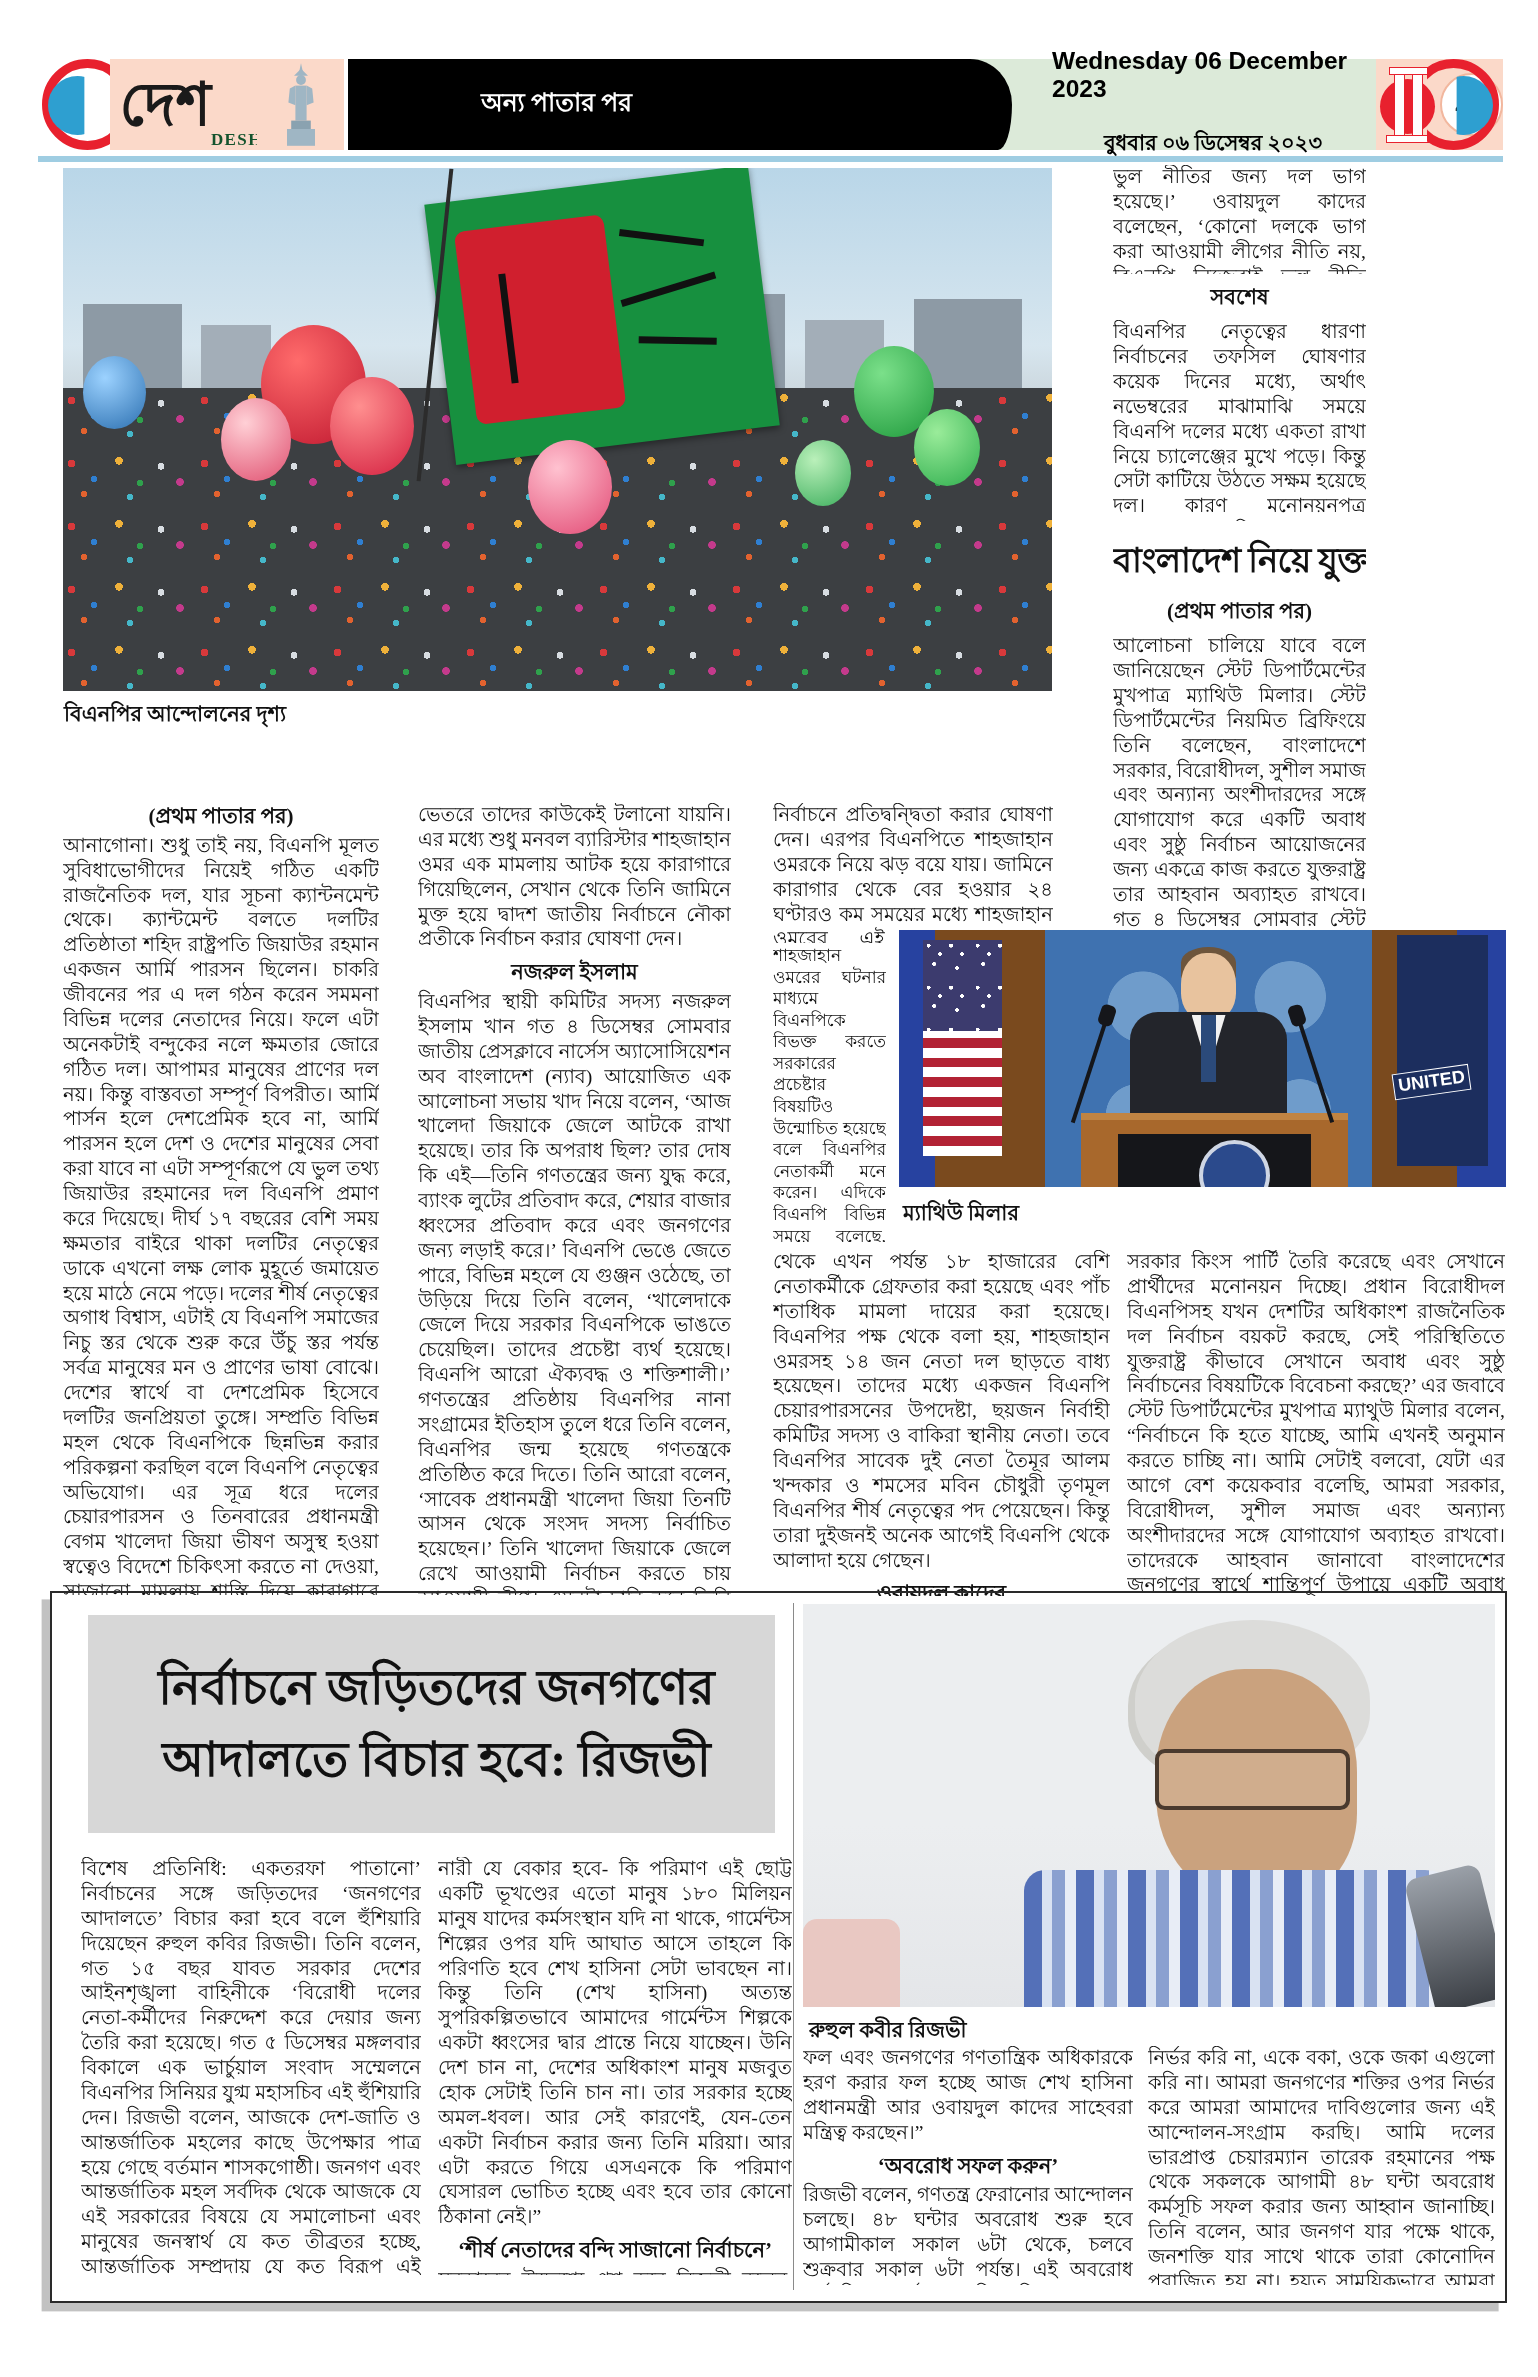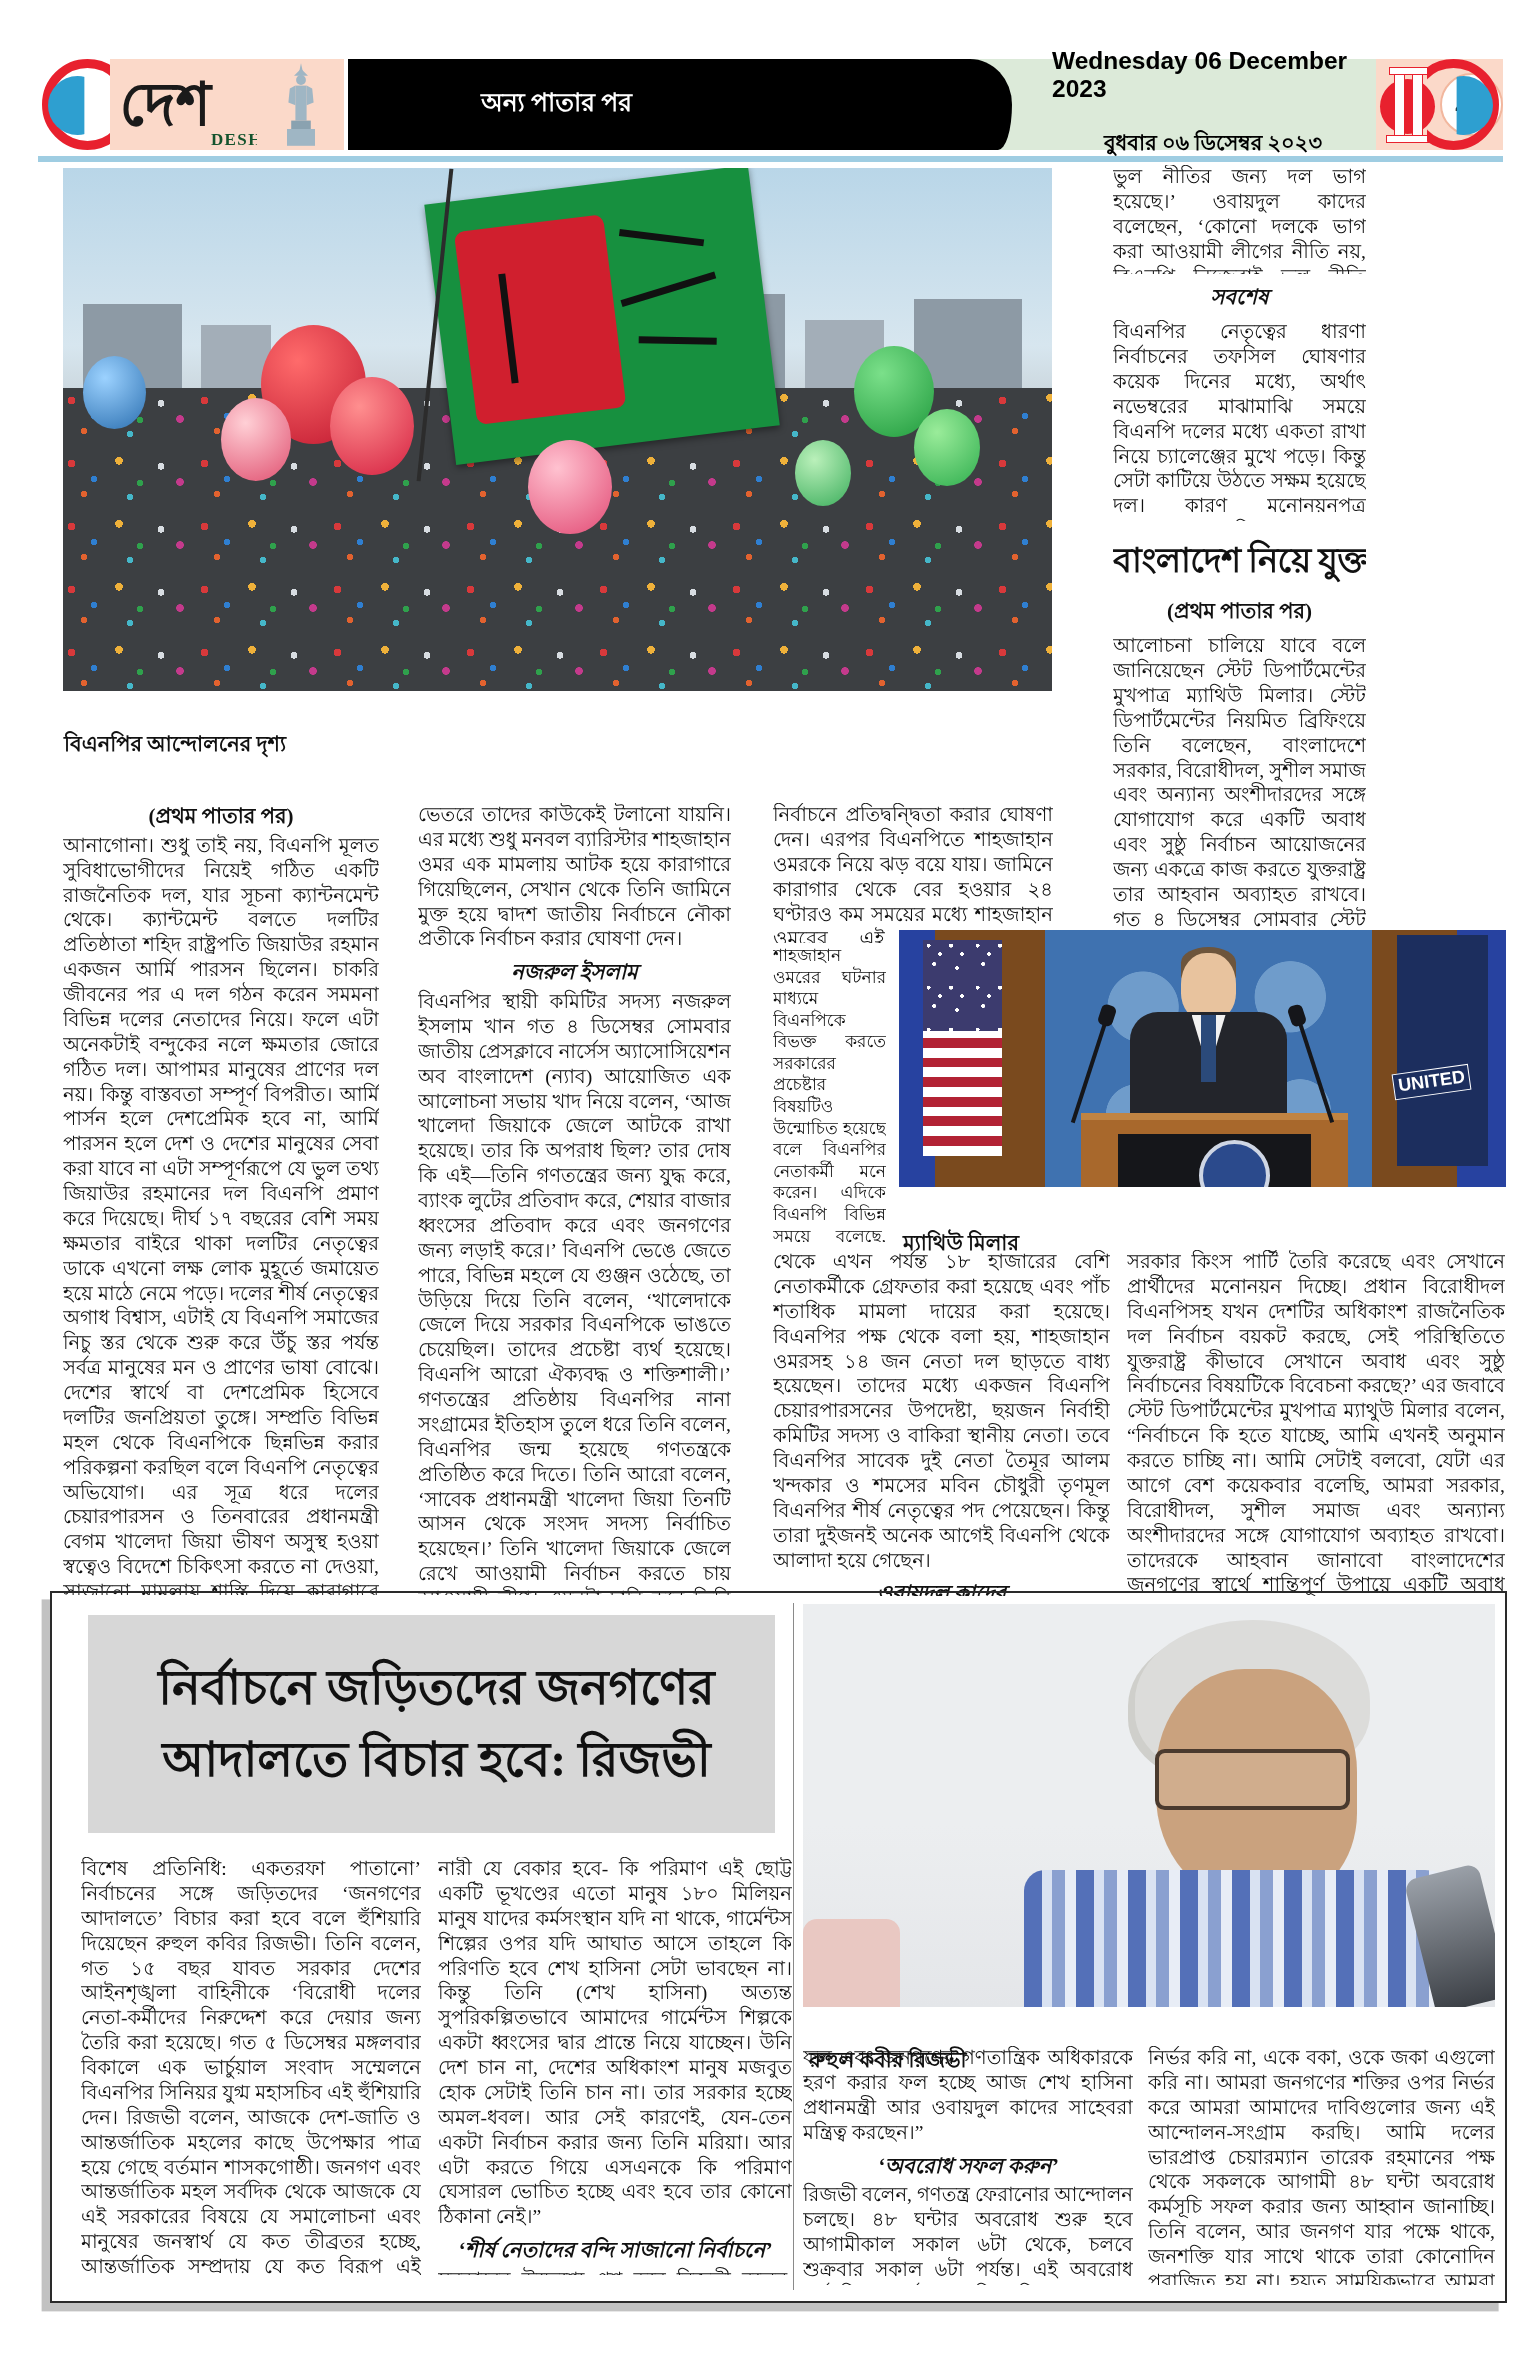--- a/index.html
+++ b/index.html
@@ -29,23 +29,23 @@
           display:flex;align-items:center;justify-content:center;font-size:32px;font-weight:bold;color:#111;}
   .monu{position:relative;width:63px;height:77px;}
   .monu .disc{position:absolute;left:3.5px;top:12.6px;width:55px;height:55px;border-radius:50%;background:#e8212e;}
   .monu .bar{position:absolute;top:5.6px;width:8.4px;height:67px;background:#ffffff;border:1.4px solid #e8212e;}
   .monu .cap{position:absolute;top:1.4px;left:12.6px;width:39px;height:5.6px;background:#ffffff;border:1.4px solid #e8212e;}
   .monu .base{position:absolute;bottom:0;left:9.8px;width:45px;height:5.6px;background:#ffffff;border:1.4px solid #e8212e;}
   .bluerule{background:#9fcde2;height:5.6px;}
   
   .col{font-size:19.6px;line-height:1.27;text-align:justify;overflow:hidden;}
   .col p{margin:0 0 1.4px 0;}
-  .subhead{font-weight:bold;text-align:center;font-size:21px;margin:7px 0 4.2px 0;font-style:italic;}
+  .subhead{font-weight:bold;text-align:center;font-size:21px;margin:7px 0 4.2px 0;}
   .contd{font-weight:bold;text-align:center;font-size:21px;margin:0 0 4.2px 0;}
-  .caption{font-size:21px;font-weight:bold;color:#111;margin-top:30px;}
+  .caption{font-size:21px;font-weight:bold;color:#111;}
   .headline-main{font-size:57px;font-weight:bold;text-align:center;line-height:1.05;letter-spacing:-0.7px;}
   .headline-us{font-size:34px;font-weight:bold;text-align:center;white-space:nowrap;letter-spacing:-0.7px;margin:12.6px 0 4.2px 0;}
   .headline-rz{font-size:48px;font-weight:bold;text-align:right;line-height:1.5;margin-left:10px;}
   .narrow{font-size:17px;}
   
   .rally{background:linear-gradient(#b9d6e8 0%,#d7e6ef 34%,#cdd9e0 42%,#6a6f74 47%,#585b5e 55%,#4a4c4f 100%);overflow:hidden;}
   .bld{position:absolute;background:#8d9aa5;}
   .crowd{position:absolute;left:0;right:0;bottom:0;height:58%;
      background:
       radial-gradient(circle 6.3px at 8.4px 12.6px,#d8393b 60%,transparent 61%),

